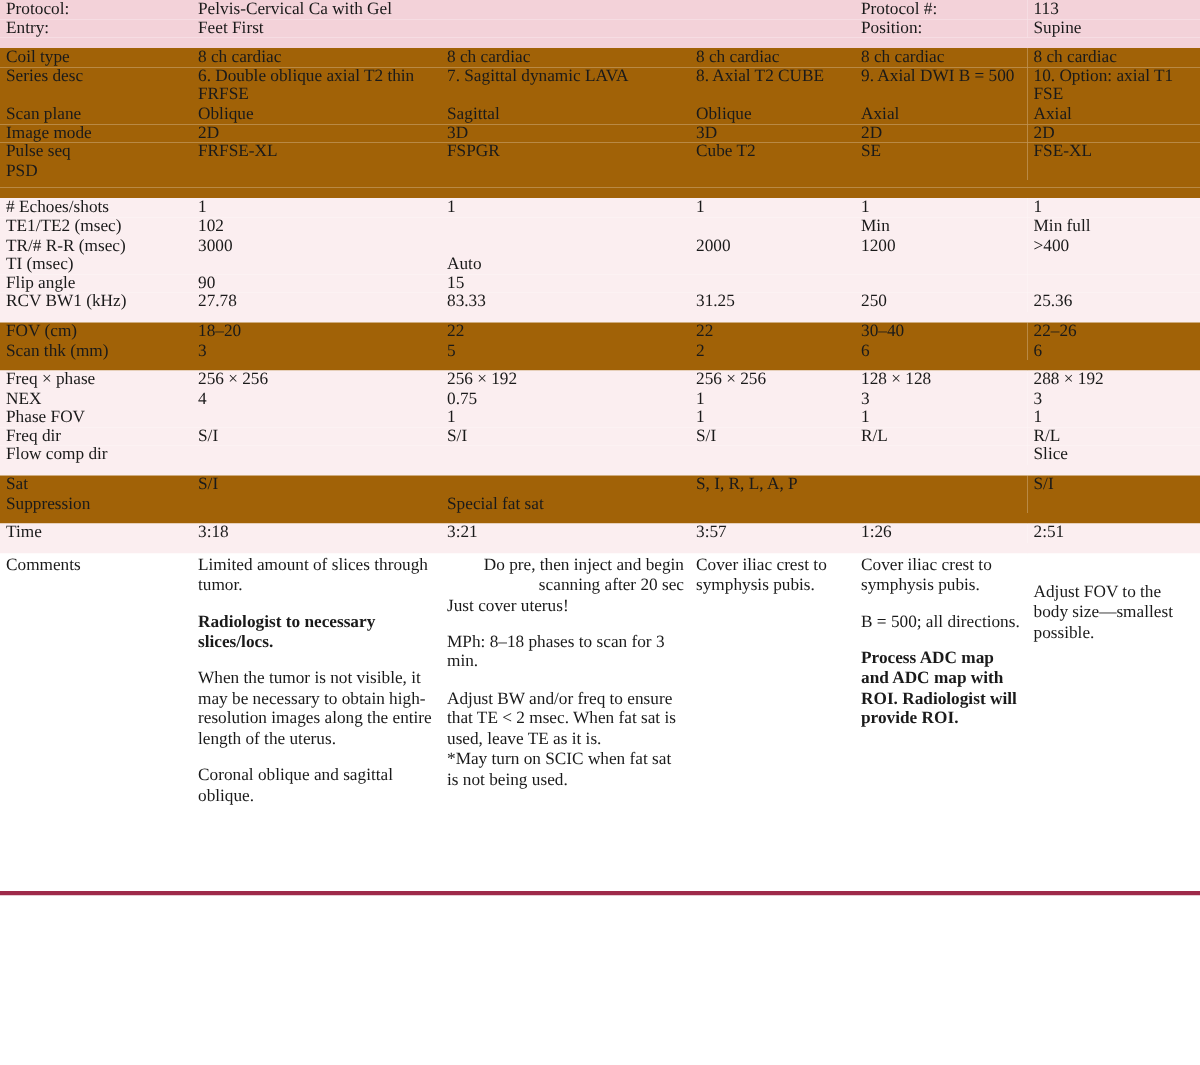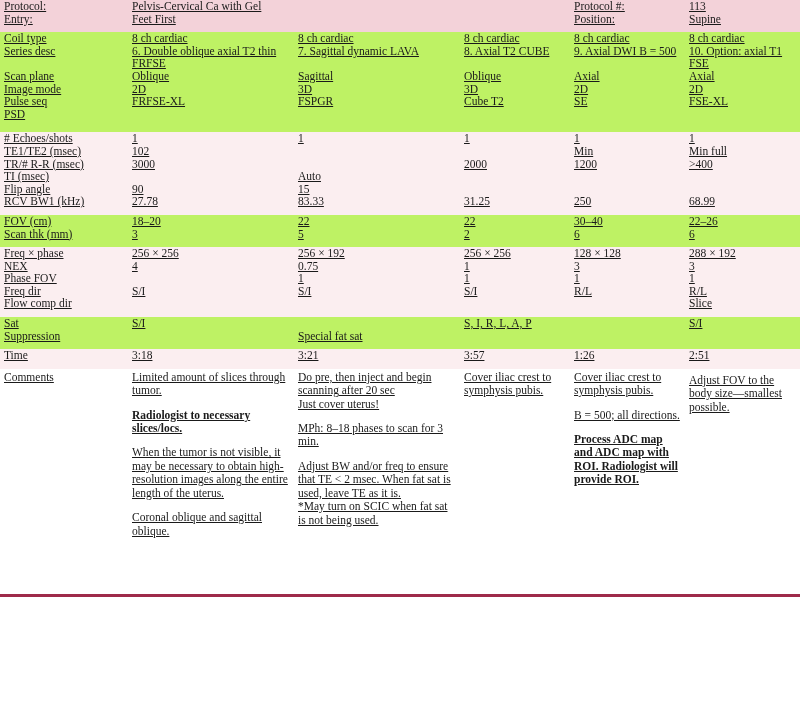--- a/index.html
+++ b/index.html
@@ -13,33 +13,32 @@
     font-family: "Liberation Serif", serif;
     font-size: 11.5px;
     color: #1a1a1a;
     overflow: hidden;
   }
   .sheet {
     position: relative;
     width: 800px;
     height: 603px;
     box-sizing: border-box;
-    text-decoration: underline;
   }
   table.proto {
     width: 800px;
     border-collapse: collapse;
     table-layout: fixed;
   }
   table.proto td {
     vertical-align: top;
     padding: 0 4px 0 4px;
     line-height: 12.6px;
   }
-  .band-pink   { background: #bef264; }
+  .band-pink   { background: #a16207; }
   .band-rose   { background: #f3d2d9; }
   .band-light  { background: #fbeef0; }
   .band-white  { background: #ffffff; }
   .lbl {
     white-space: nowrap;
   }
   .colA { width: 128px; }
   .colB { width: 166px; }
   .colC { width: 166px; }
   .colD { width: 110px; }
@@ -204,21 +203,21 @@
         <td></td>
         <td></td>
         <td></td>
       </tr>
       <tr class="band-light">
         <td class="lbl">RCV BW1 (kHz)</td>
         <td>27.78</td>
         <td>83.33</td>
         <td>31.25</td>
         <td>250</td>
-        <td>68.99</td>
+        <td>25.36</td>
       </tr>
       <tr class="band-light spacer">
           <td colspan="6"></td>
         </tr>
     </tbody>
 
     <tbody>
       <tr class="band-pink">
         <td class="lbl">FOV (cm)</td>
         <td>18–20</td>
@@ -327,38 +326,38 @@
         <td class="lbl" style="padding-top:2px;">Comments</td>
 
         <td class="comment-cell" style="padding-top:2px;">
           <p>Limited amount of slices through tumor.</p>
           <p class="bold">Radiologist to necessary slices/locs.</p>
           <p>When the tumor is not visible, it may be necessary to obtain high-resolution images along the entire length of the uterus.</p>
           <p>Coronal oblique and sagittal oblique.</p>
         </td>
 
         <td class="comment-cell" style="padding-top:2px;">
-          <p style="margin-bottom:0;">Do pre, then inject and begin scanning after 20 sec</p>
+          <p style="margin-bottom:0;text-align:right;">Do pre, then inject and begin scanning after 20 sec</p>
           <p>Just cover uterus!</p>
           <p>MPh: 8–18 phases to scan for 3 min.</p>
           <p style="margin-bottom:0;">Adjust BW and/or freq to ensure that TE &lt; 2 msec. When fat sat is used, leave TE as it is.</p>
           <p>*May turn on SCIC when fat sat is not being used.</p>
         </td>
 
         <td class="comment-cell" style="padding-top:2px;">
           <p>Cover iliac crest to symphysis pubis.</p>
         </td>
 
         <td class="comment-cell" style="padding-top:2px;">
           <p>Cover iliac crest to symphysis pubis.</p>
           <p>B = 500; all directions.</p>
           <p class="bold">Process ADC map and ADC map with ROI. Radiologist will provide ROI.</p>
         </td>
 
-        <td class="comment-cell" style="padding-top:5px;">
+        <td class="comment-cell" style="padding-top:20px;">
           <p>Adjust FOV to the body size—smallest possible.</p>
         </td>
       </tr>
     </tbody>
   </table>
 
   <div class="footer-rule"></div>
   <div class="footer-rule2"></div>
 </div>
 

